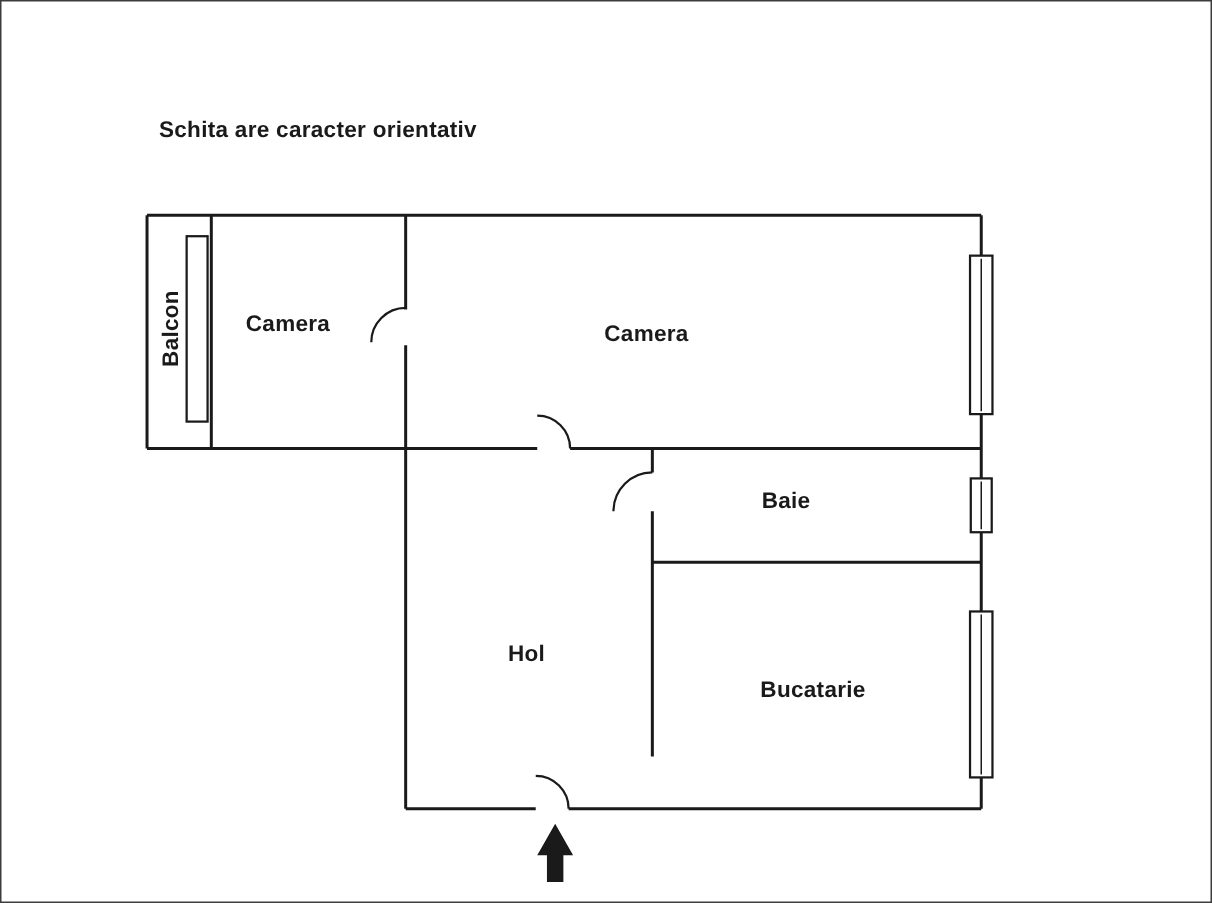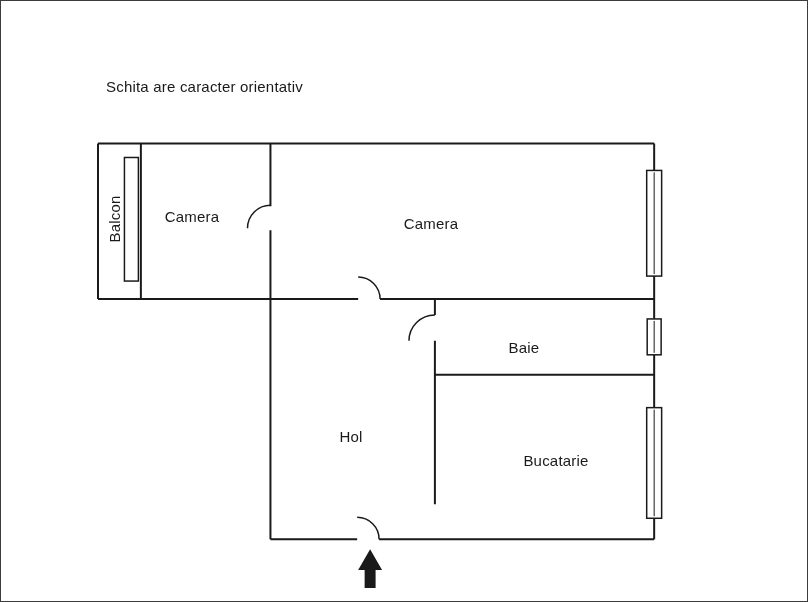--- a/index.html
+++ b/index.html
@@ -9,20 +9,21 @@
     font-family: "Liberation Sans", "DejaVu Sans", sans-serif;
   }
   .canvas {
     position: relative;
     width: 808px;
     height: 602px;
     box-sizing: border-box;
     border: 1px solid #3c3c3c;
     background: #ffffff;
     overflow: hidden;
+    font-weight: bold;
   }
   .plan-svg {
     position: absolute;
     inset: 0;
     width: 100%;
     height: 100%;
   }
   .disclaimer {
     position: absolute;
     left: 105px;
@@ -38,23 +39,23 @@
     font-size: 15px;
     color: #1a1a1a;
     letter-spacing: 0.2px;
     white-space: nowrap;
   }
   .room-label.vertical {
     transform: translate(-50%, -50%) rotate(-90deg);
   }
   .lbl-camera-left  { left: 191px; top: 215px; }
   .lbl-camera-right { left: 430px; top: 222px; }
-  .lbl-baie         { left: 523px; top: 346px; }
+  .lbl-baie         { left: 523px; top: 333px; }
   .lbl-hol          { left: 350px; top: 435px; }
-  .lbl-bucatarie    { left: 555px; top: 459px; }
+  .lbl-bucatarie    { left: 541px; top: 459px; }
   .lbl-balcon       { left: 113px; top: 218px; }
 </style>
 </head>
 <body>
 
 <div class="canvas">
 
   <svg class="plan-svg" viewBox="0 0 808 602">
 
     <g fill="none" stroke-width="2" stroke="#1a1a1a">

